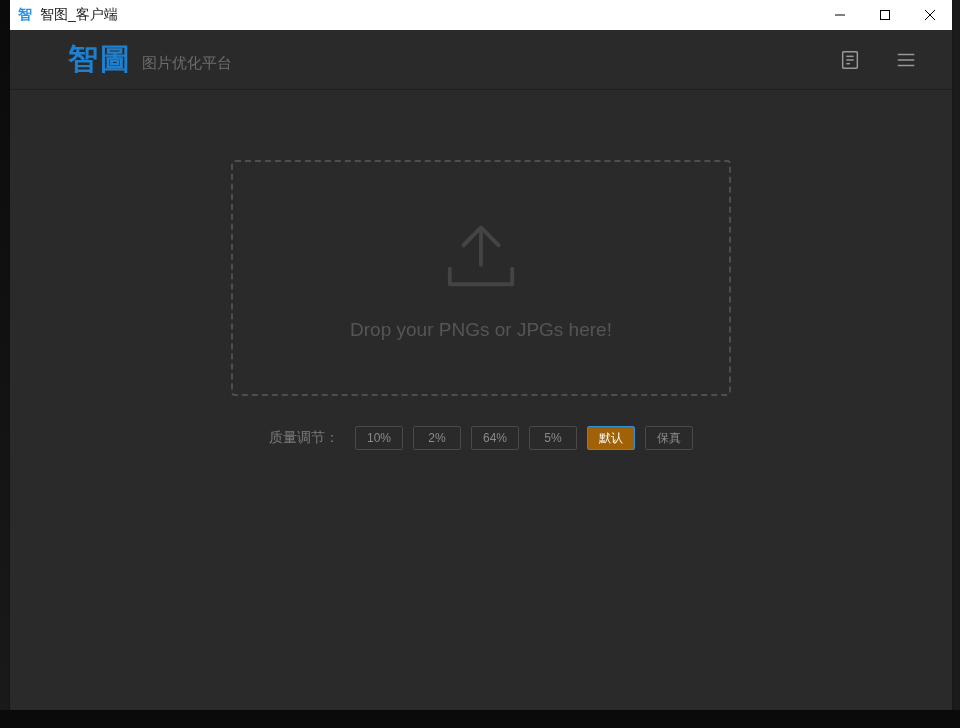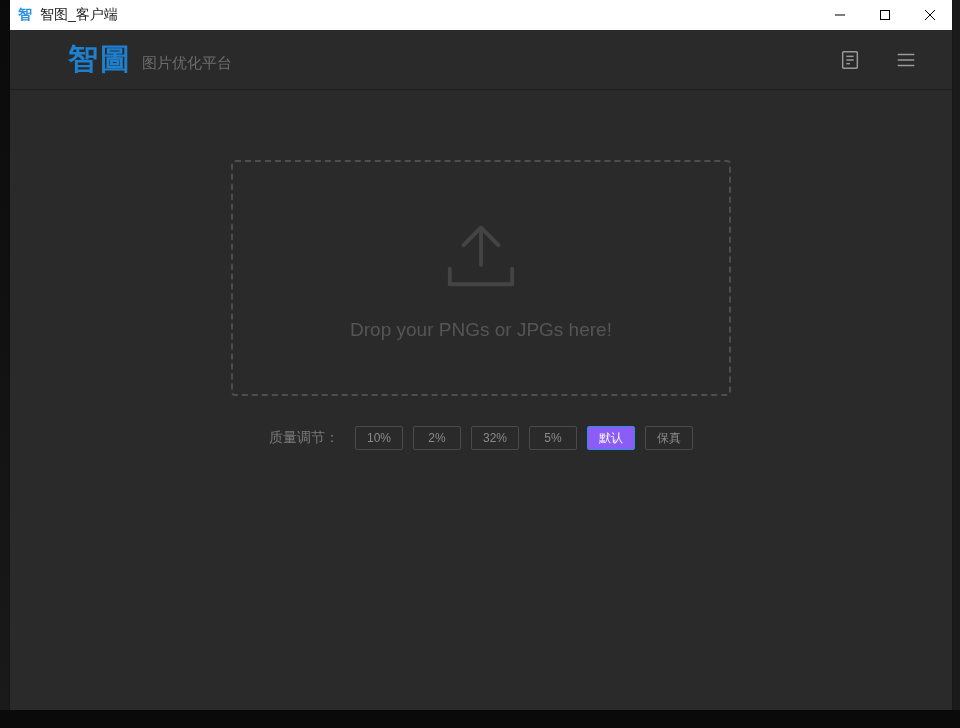--- a/index.html
+++ b/index.html
@@ -91,21 +91,21 @@
     margin-top: 30px; display: flex; align-items: center; gap: 10px;
   }
   .quality-label { color: #7a7a7a; font-size: 14px; margin-right: 6px; }
   .q-btn {
     min-width: 48px; height: 24px; padding: 8px 10px;
     border: 1px solid #4a4a4a; color: #8a8a8a; background: transparent;
     font-size: 12px; display: flex; align-items: center; justify-content: center;
     border-radius: 2px; cursor: pointer;
   }
   .q-btn.active {
-    background: #8b5cf6; border-color: #2a91e0; color: #fff;
+    background: #a16207; border-color: #2a91e0; color: #fff;
   }
 </style>
 </head>
 <body>
 
 <div class="desktop-bg">
   <div class="desktop-left"></div>
   <div class="desktop-right"></div>
   <div class="desktop-bottom"></div>
 </div>
@@ -169,21 +169,21 @@
           </svg>
         </div>
         <div class="drop-text">Drop your PNGs or JPGs here!</div>
       </div>
 
       <div class="quality-row">
         <div class="quality-label">质量调节：</div>
 
       <div class="q-btn">10%</div>
           <div class="q-btn">2%</div>
-          <div class="q-btn">32%</div>
+          <div class="q-btn">64%</div>
           <div class="q-btn">5%</div>
           <div class="q-btn active">默认</div>
           <div class="q-btn">保真</div>
         </div>
 
     </div>
 
   </div>
 </div>
 

